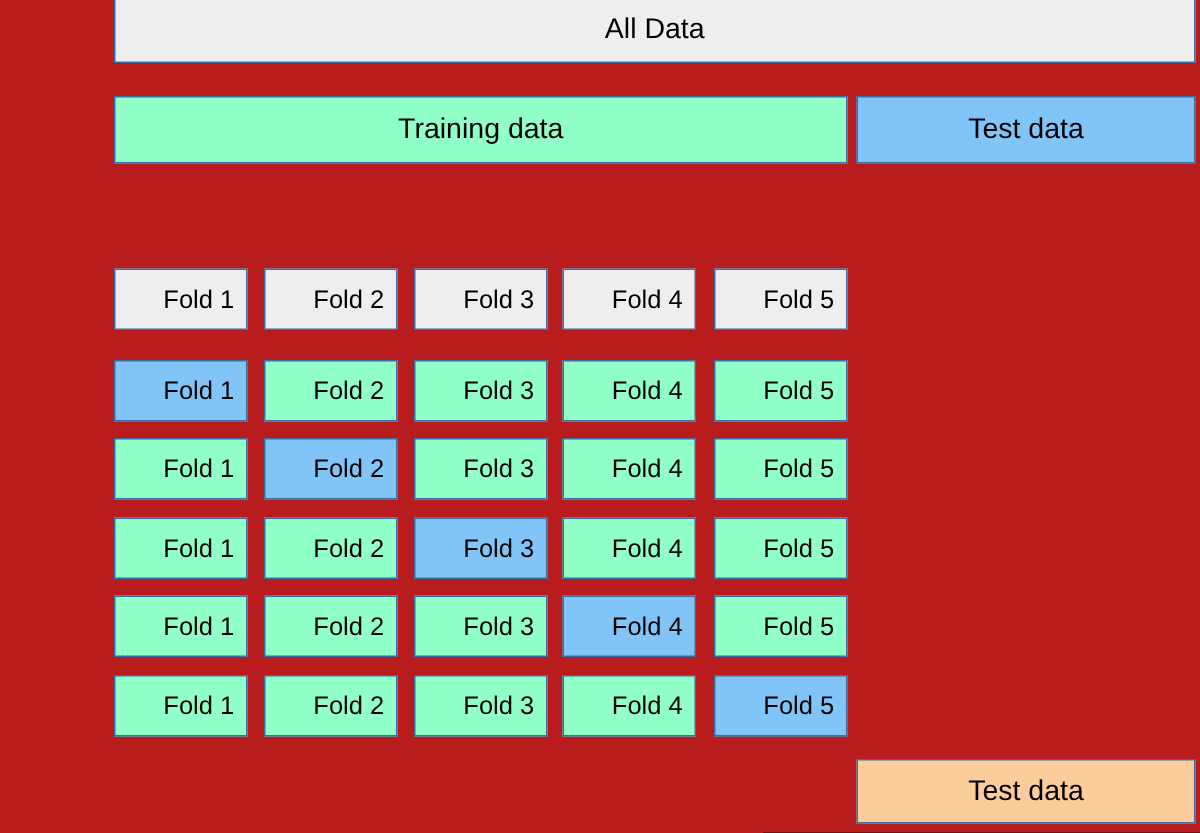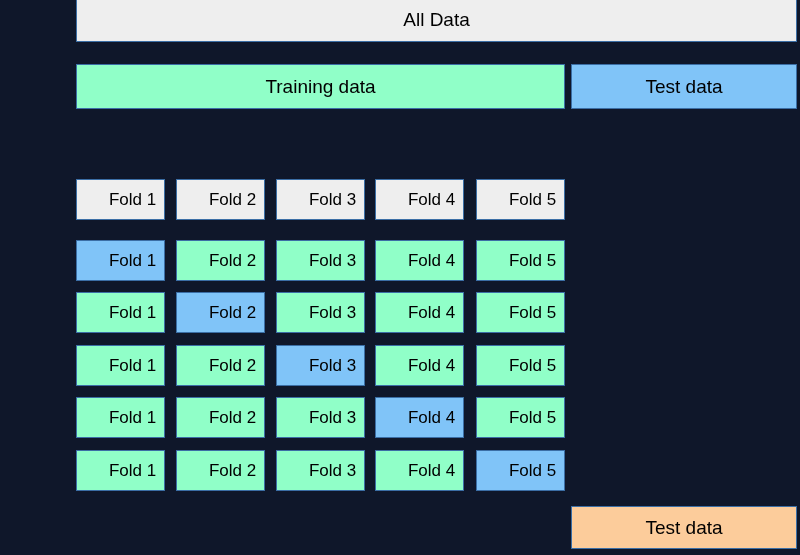--- a/index.html
+++ b/index.html
@@ -13,21 +13,21 @@
     height: 555px;
     position: relative;
     overflow: hidden;
     font-family: "Liberation Sans", sans-serif;
   }
   #canvas {
     position: absolute;
     left: 0; top: 0;
     width: 800px;
     height: 555px;
-    background: #0f172a;
+    background: #b91c1c;
   }
   .box {
     position: absolute;
     box-sizing: border-box;
     border: 1px solid #3b6ea5;
     display: flex;
     align-items: center;
     justify-content: center;
     color: #000000;
     line-height: 1;

